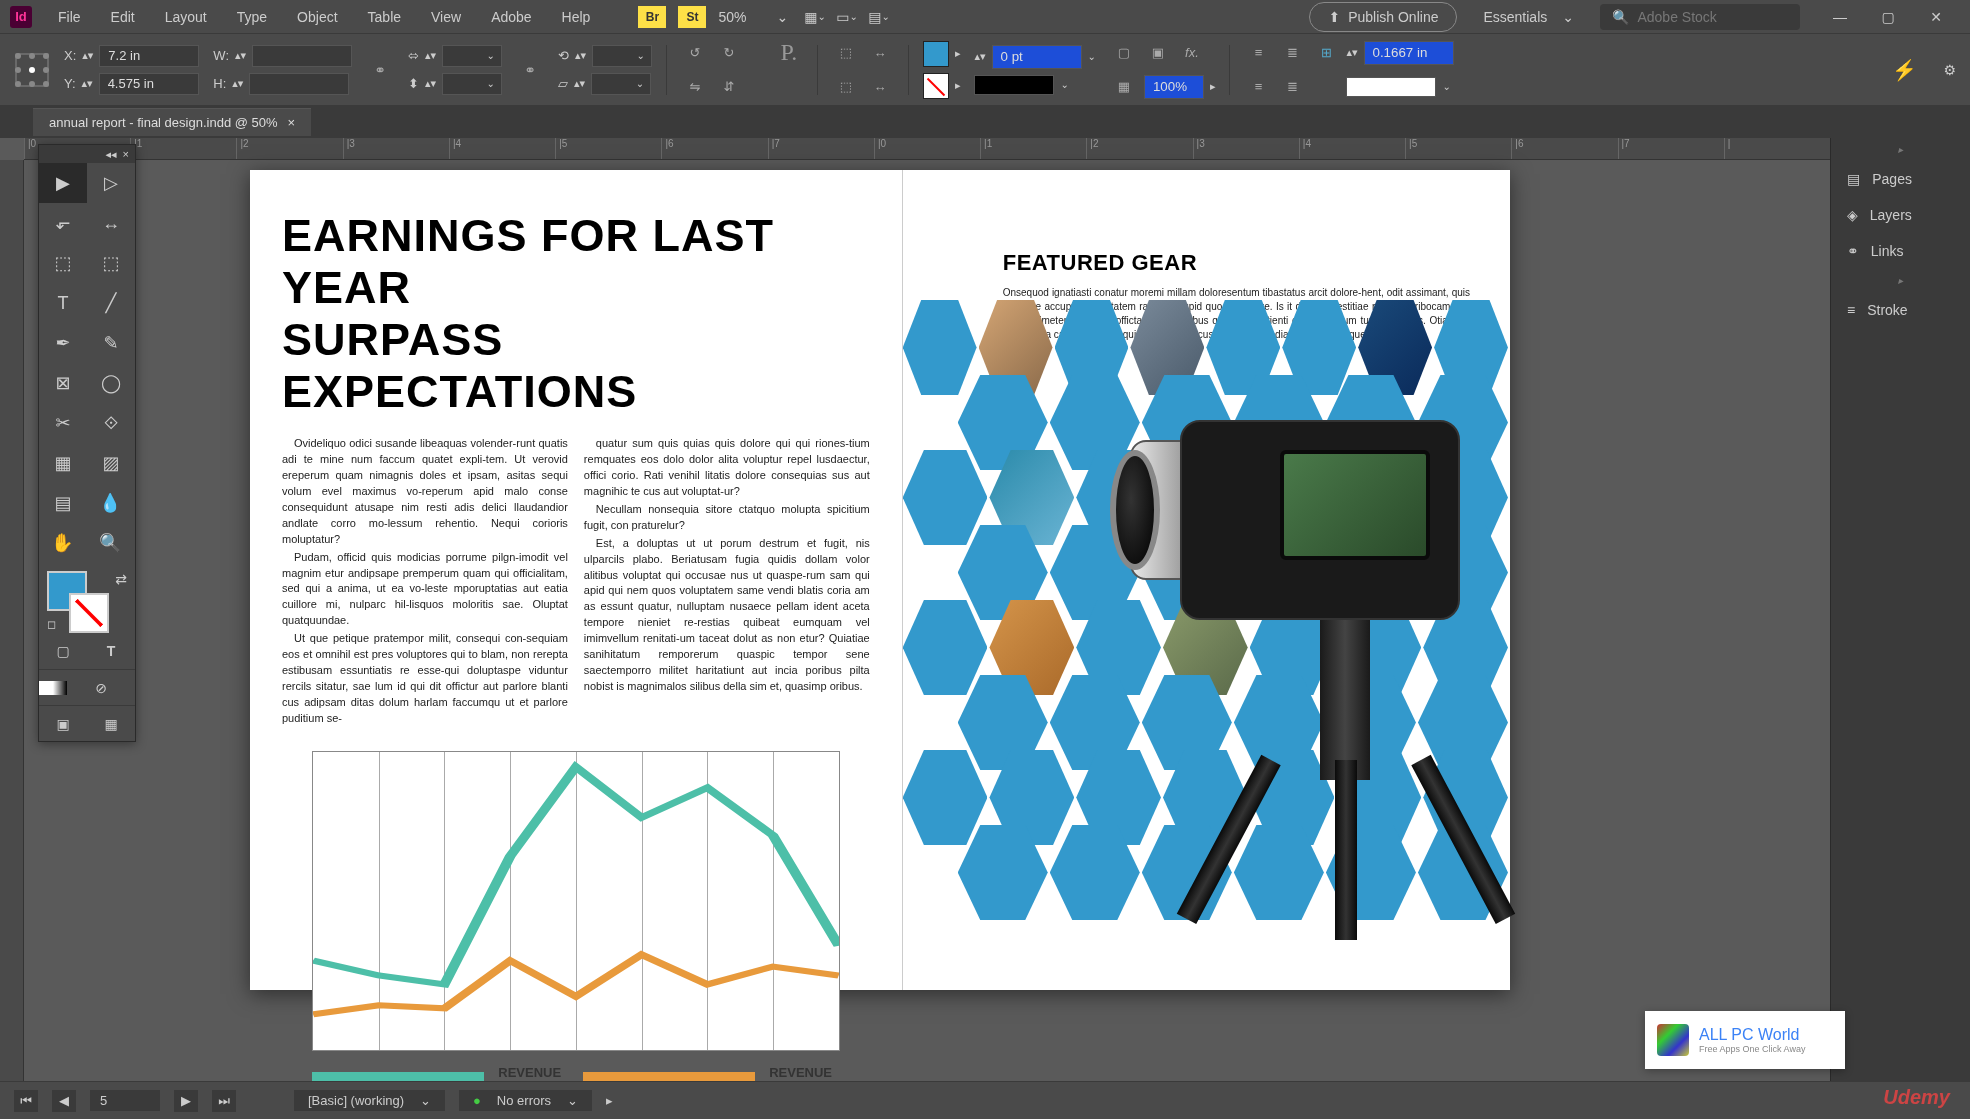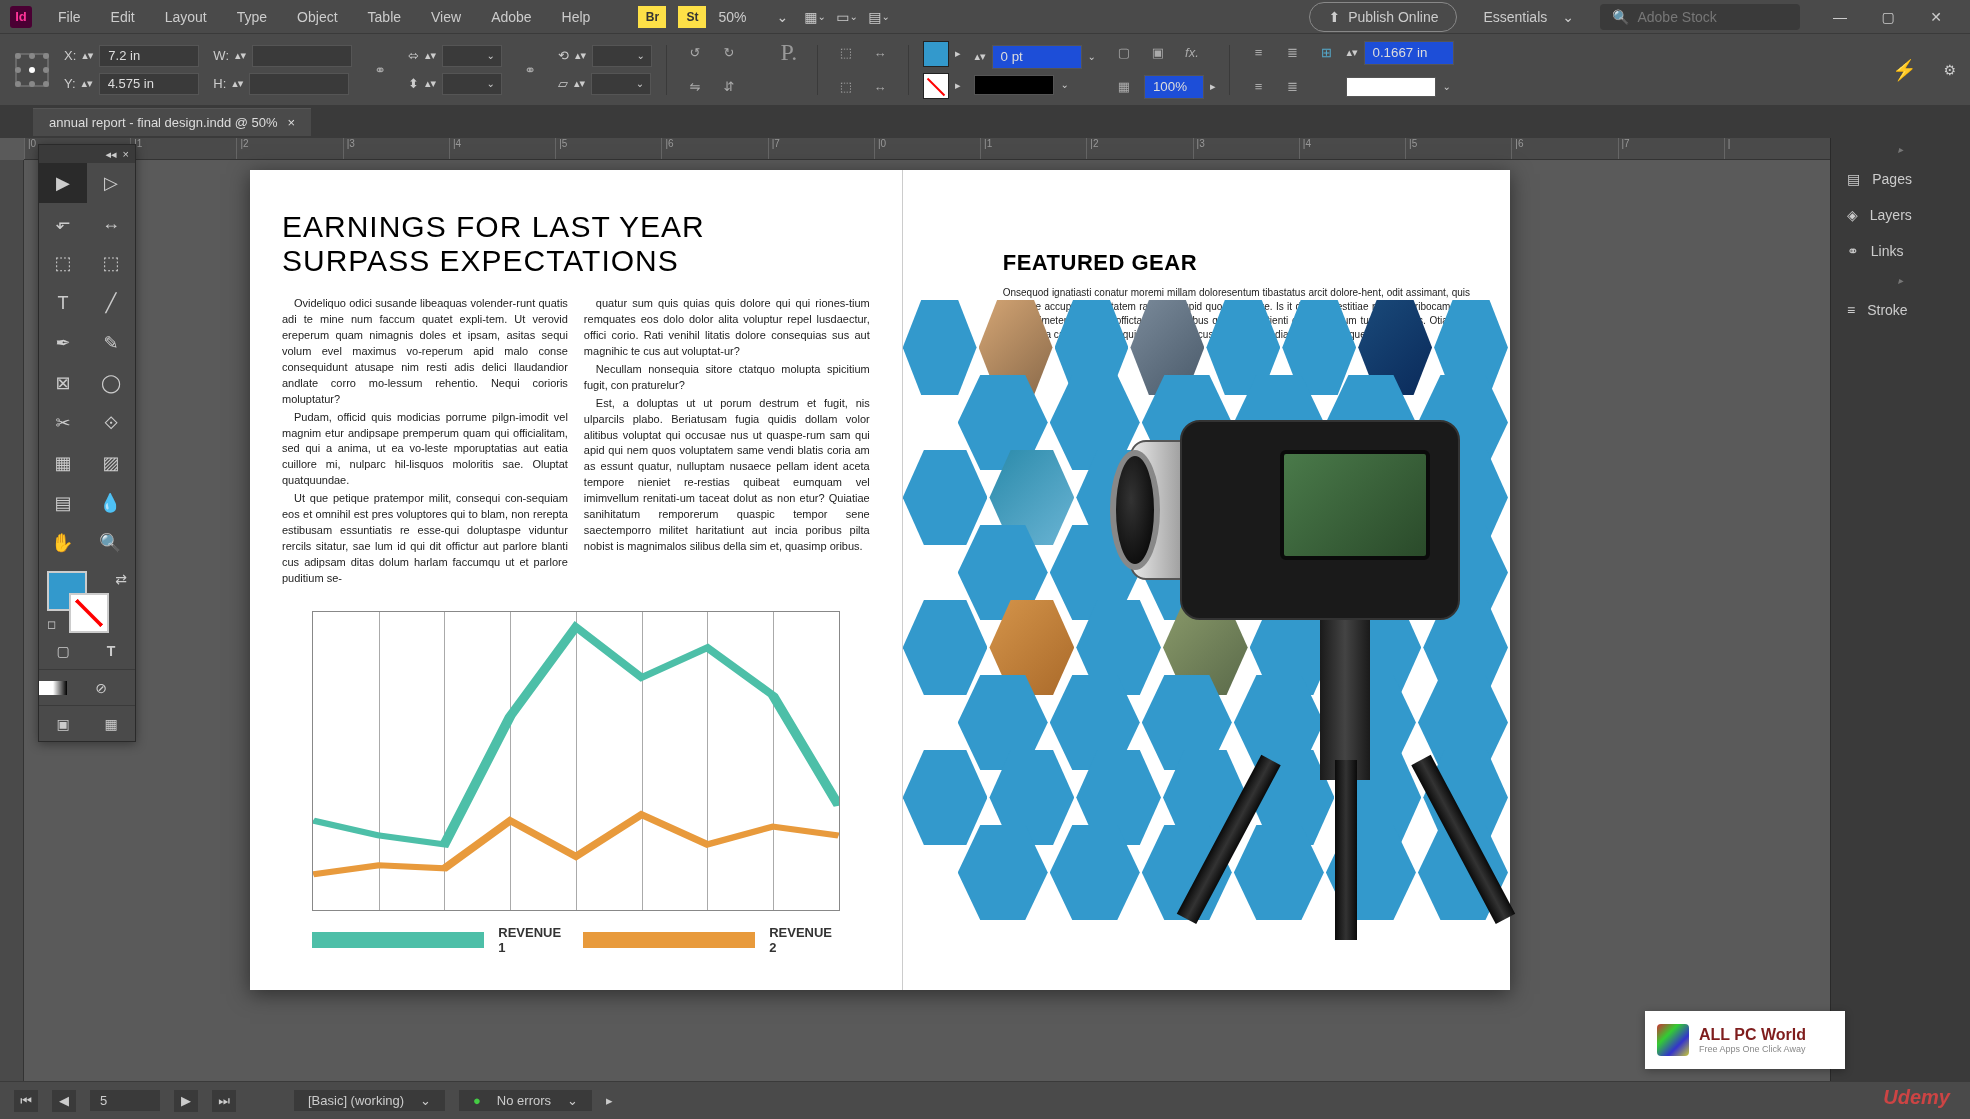--- a/index.html
+++ b/index.html
@@ -44,21 +44,21 @@
 .main { position:absolute; top:138px; bottom:38px; left:0; right:0; display:flex; }
 .canvas-area { flex:1; background:#5a5a5a; position:relative; overflow:hidden; }
 .ruler-h { position:absolute; top:0; left:24px; right:0; height:22px; background:#4a4a4a; border-bottom:1px solid #333; display:flex; }
 .ruler-tick { flex:1; border-left:1px solid #666; font-size:10px; color:#999; padding-left:3px; position:relative; }
 .ruler-v { position:absolute; top:22px; left:0; bottom:0; width:24px; background:#4a4a4a; border-right:1px solid #333; }
 .spread { position:absolute; left:250px; top:32px; width:1260px; height:820px; background:#fff; box-shadow:0 4px 20px rgba(0,0,0,0.5); display:flex; }
 .page { flex:1; padding:40px 32px; position:relative; }
 .page-divider { width:1px; background:#ccc; }
 
 
-.headline { font-family:Arial,sans-serif; font-weight:400; font-size:30px; color:#000; letter-spacing:1px; margin-bottom:18px; }
+.headline { font-family:Arial,sans-serif; font-weight:700; font-size:45px; color:#000; letter-spacing:1px; margin-bottom:18px; }
 .body-cols { display:flex; gap:16px; font-size:11px; color:#222; line-height:1.45; text-align:justify; }
 .body-cols > div { flex:1; }
 .body-cols p { text-indent:12px; margin-bottom:2px; }
 
 
 .chart-box { margin-top:22px; padding:0 30px; }
 .chart-plot { height:300px; border:1px solid #888; position:relative; background:#fff; }
 .chart-grid-v { position:absolute; top:0; bottom:0; width:1px; background:#aaa; }
 .chart-line { position:absolute; fill:none; stroke-width:2; }
 .chart-legend { display:flex; align-items:center; gap:14px; margin-top:14px; font-size:13px; font-weight:bold; color:#333; }
@@ -106,21 +106,21 @@
 
 
 .statusbar { position:absolute; bottom:0; left:0; right:0; height:38px; background:#4a4a4a; display:flex; align-items:center; padding:0 14px; gap:14px; font-size:13px; border-top:1px solid #3a3a3a; }
 .sb-btn { width:24px; height:22px; display:flex; align-items:center; justify-content:center; background:#3a3a3a; }
 .sb-input { background:#3a3a3a; padding:3px 10px; width:70px; }
 .sb-select { background:#3a3a3a; padding:3px 14px; display:flex; align-items:center; gap:16px; }
 
 
 .watermark-pc { position:absolute; right:125px; bottom:50px; width:200px; height:58px; background:#fff; display:flex; align-items:center; gap:10px; padding:0 12px; box-shadow:0 2px 8px rgba(0,0,0,0.3); z-index:100; }
 .watermark-pc .logo { width:32px; height:32px; background:linear-gradient(135deg,#c33,#3c3,#33c,#cc3); border-radius:4px; }
-.watermark-pc .txt1 { font-size:16px; color:#7f1d1d; font-weight:700; }
+.watermark-pc .txt1 { font-size:16px; color:#3b82f6; font-weight:400; }
 .watermark-pc .txt2 { font-size:9px; color:#888; }
 .watermark-ud { position:absolute; right:20px; bottom:10px; color:#cc4444; font-size:20px; font-weight:bold; font-style:italic; z-index:100; }
 </style>
 </head>
 <body>
 
 <div class="menubar">
   <div class="app-icon">Id</div>
   <div class="menu-item">File</div>
   <div class="menu-item">Edit</div>

